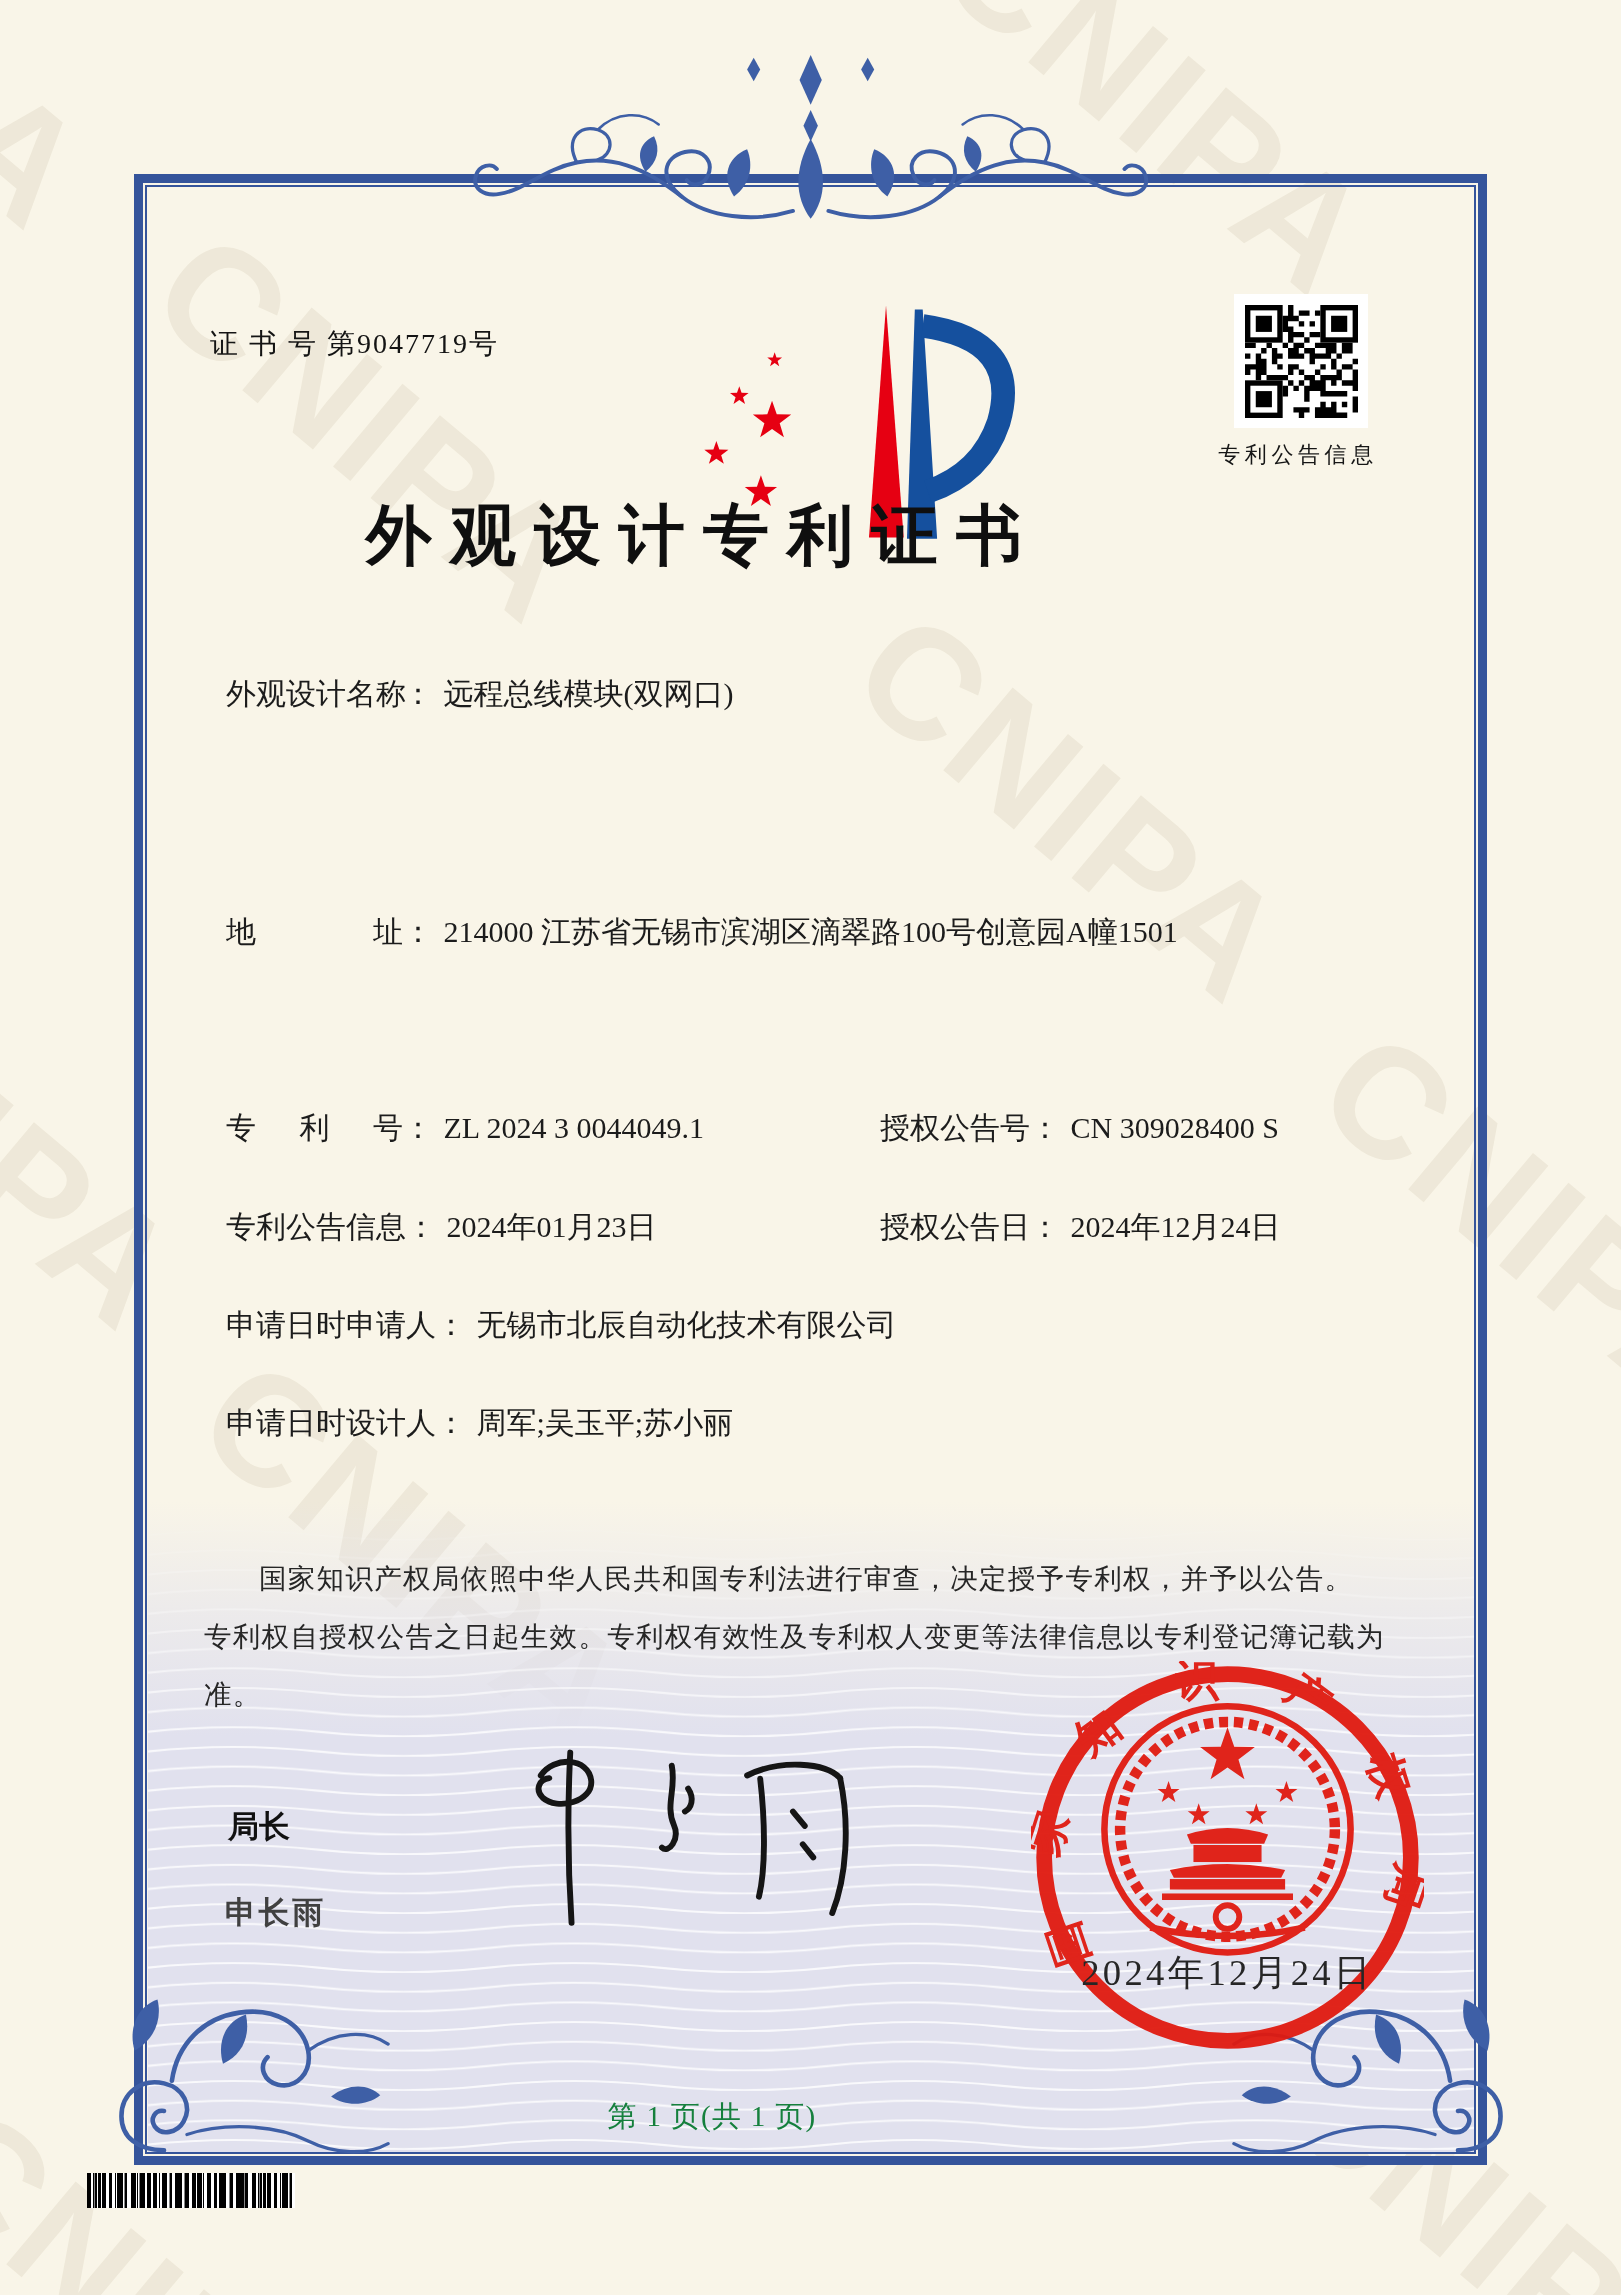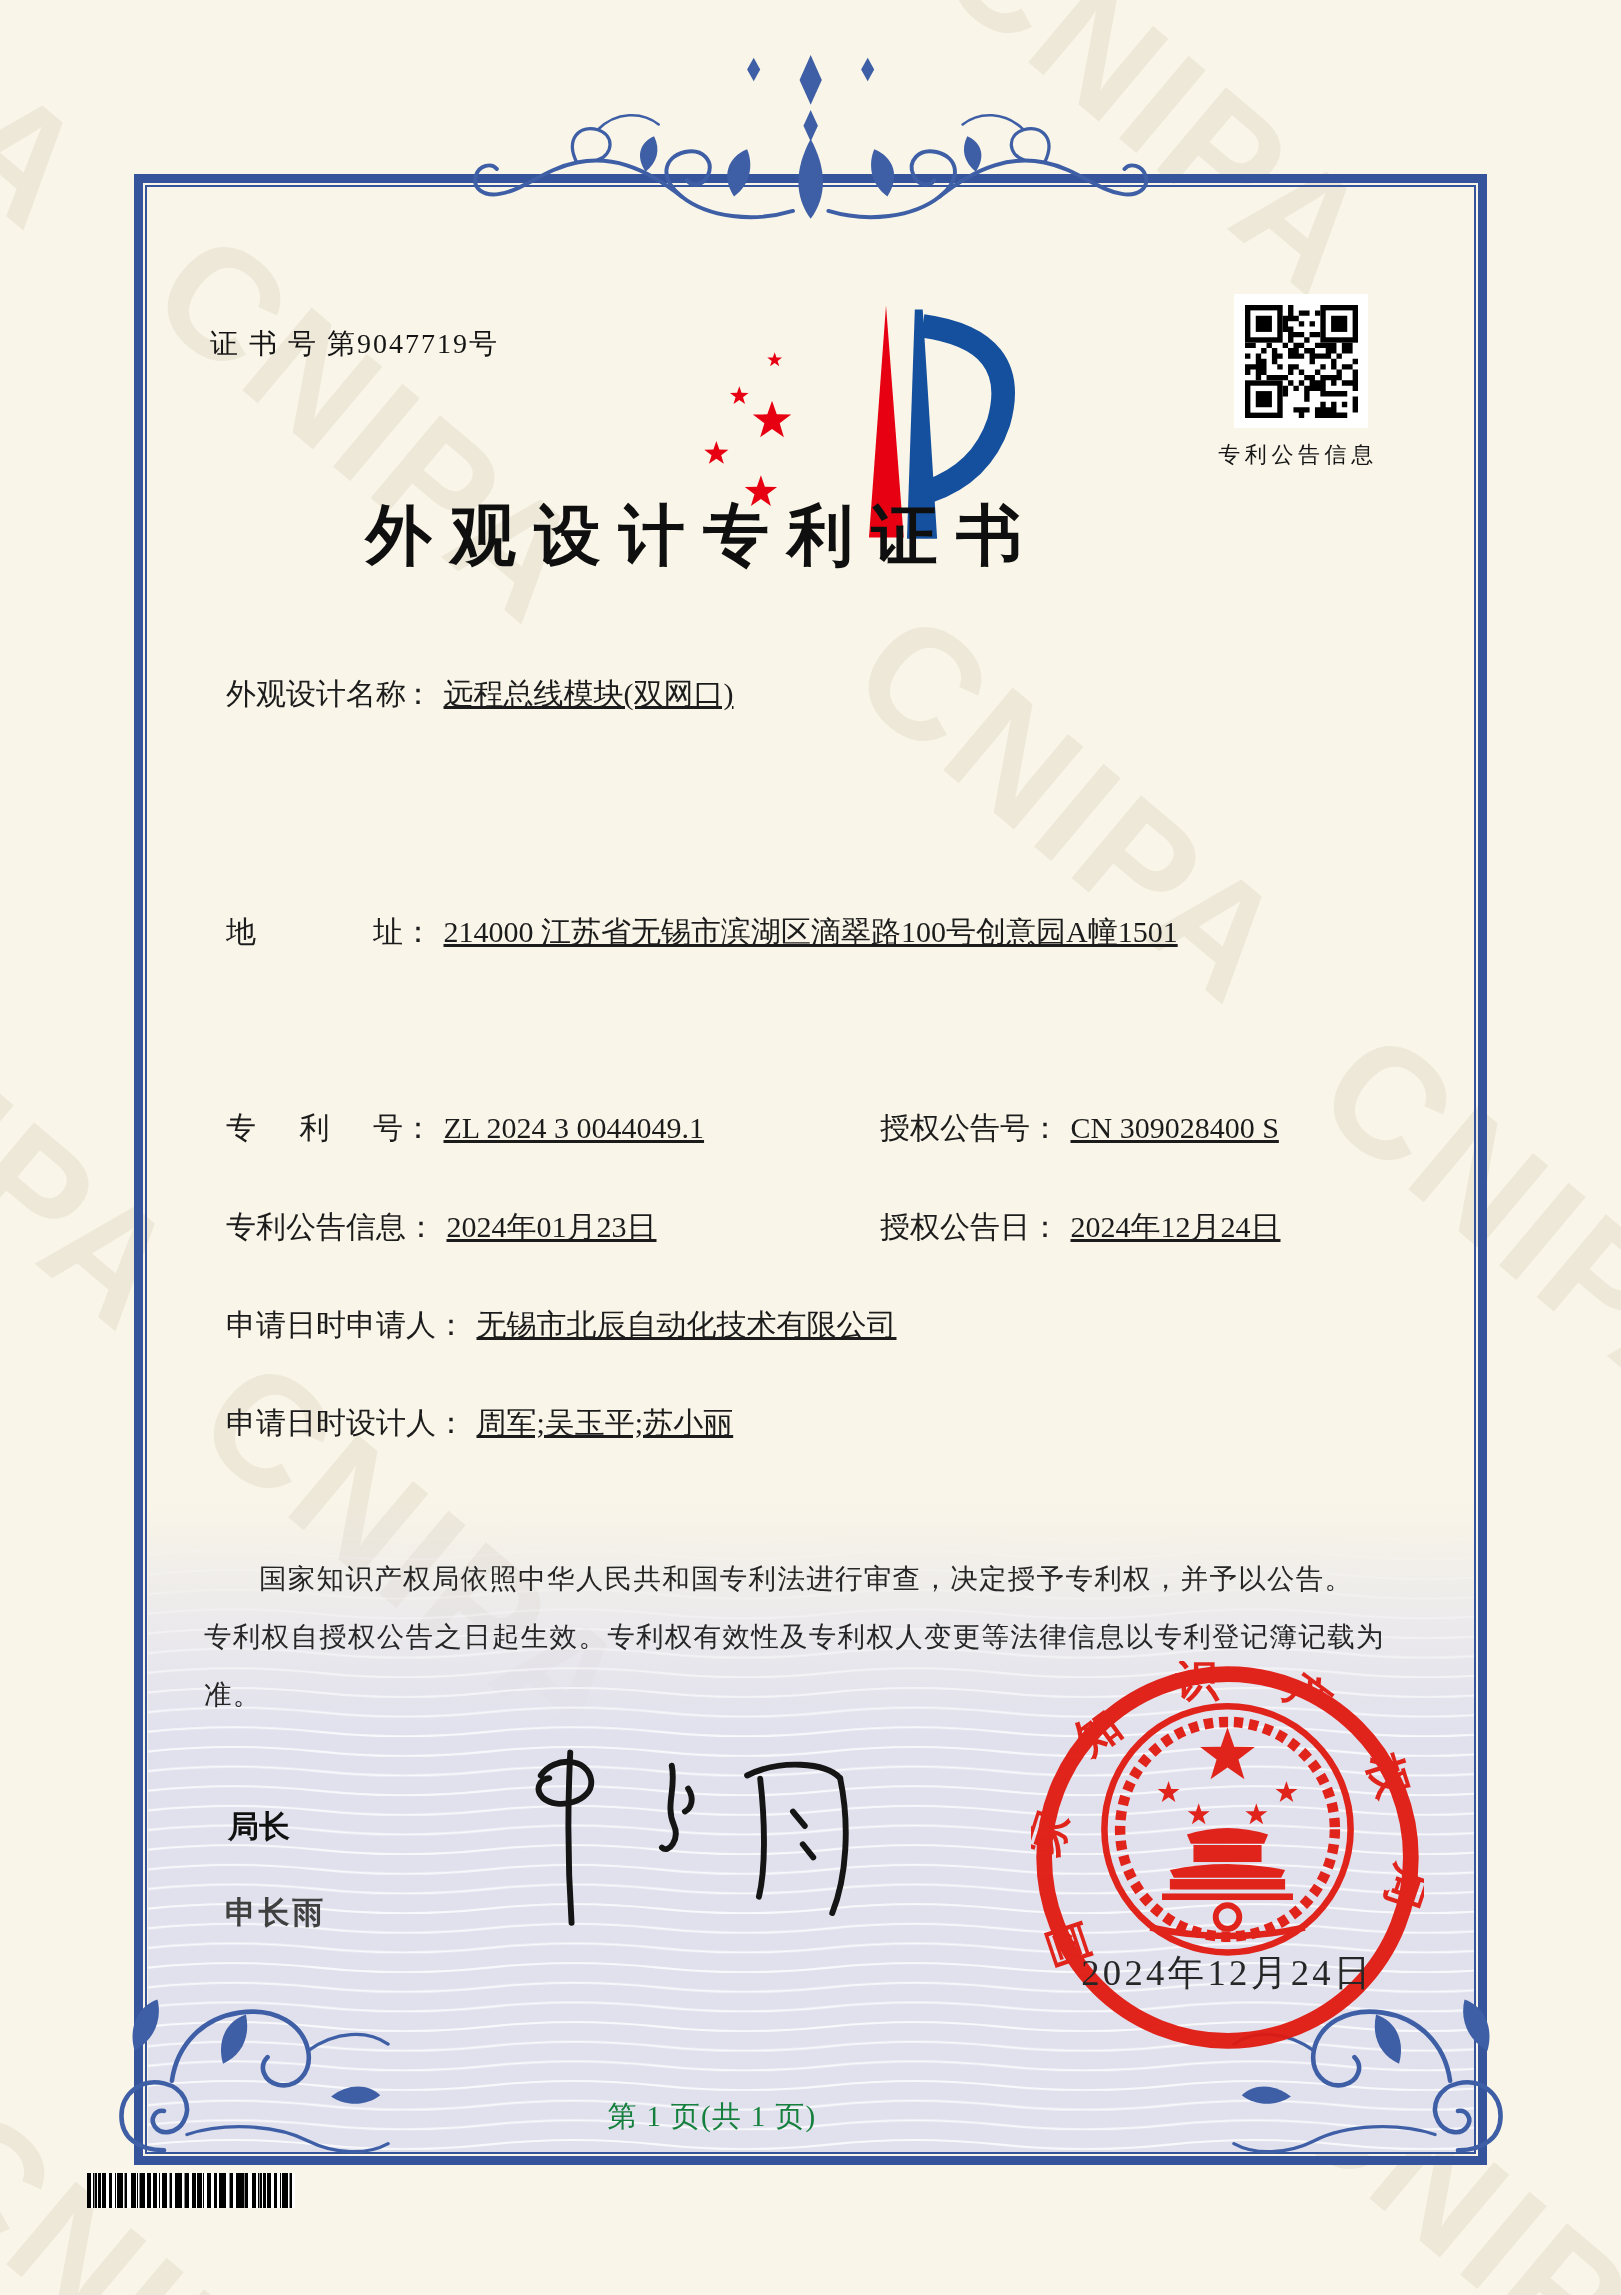--- a/index.html
+++ b/index.html
@@ -54,21 +54,21 @@
     white-space:nowrap;
   }
   
   .row{
     position:absolute; left:226px; font-size:30px; line-height:38px;
     color:#1c1c1c; white-space:nowrap;
   }
   .row.rcol{left:880px;}
   .lbl{display:inline-block; width:177px; text-align:justify; text-align-last:justify; vertical-align:top;}
   .lbl.nat{width:auto; text-align-last:auto;}
-  .val{margin-left:10.5px;text-decoration:underline;}
+  .val{margin-left:10.5px;}
   
   .legal{
     position:absolute; left:204px; top:1550px; width:1222px;
     font-size:27.5px; line-height:58px; color:#262626; letter-spacing:1.3px;
   }
   .legal .l1{text-indent:55px;}
   
   .officer-title{position:absolute; left:228px; top:1806px;
     font:700 31px "Liberation Sans","DejaVu Sans",sans-serif; color:#111;}
   .officer-name{position:absolute; left:225px; top:1892px;

